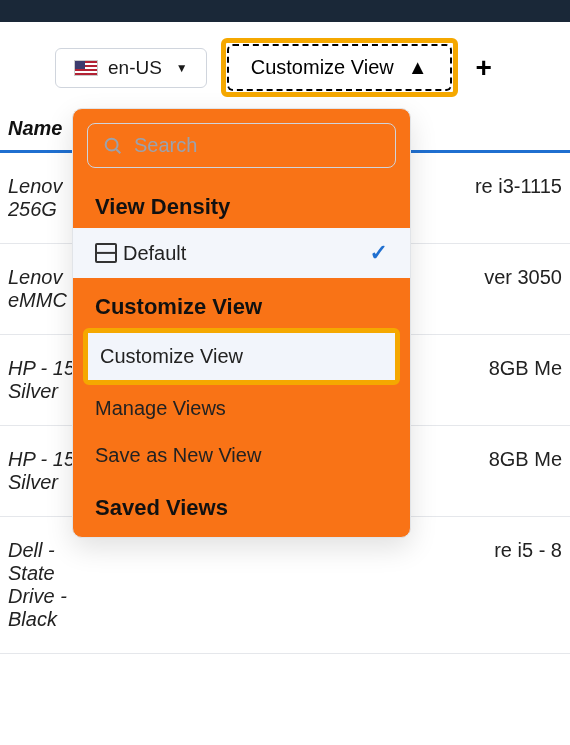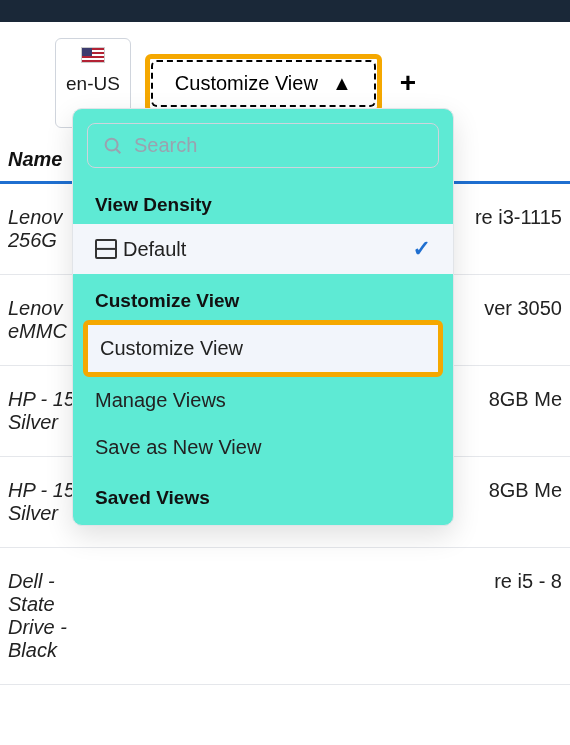--- a/index.html
+++ b/index.html
@@ -1,55 +1,55 @@
 <!DOCTYPE html>
 <html><head>
 <meta charset="utf-8">
 <style>
   * { box-sizing: border-box; margin: 0; padding: 0; }
   html, body { width: 570px; height: 745px; font-family: -apple-system, BlinkMacSystemFont, "Segoe UI", Arial, sans-serif; overflow: hidden; background: #fff; }
   .topbar { height: 22px; background: #1a2838; }
   .toolbar { display: flex; align-items: center; gap: 14px; padding: 16px 0 16px 55px; }
   .pill {
     display: inline-flex; align-items: center; gap: 10px;
-    border: 1px solid #d0d5dd; border-radius: 6px; padding: 8px 10px;
-    font-size: 19px; color: #1a1a1a; background: #fff; flex-direction: column;
+    border: 1px solid #d0d5dd; border-radius: 6px; padding: 8px 18px;
+    font-size: 19px; color: #1a1a1a; background: #fff;
   }
   .pill .caret { font-size: 12px; margin-left: 4px; }
   .customize-btn {
     display: inline-flex; align-items: center; gap: 14px;
     padding: 10px 22px; font-size: 20px; background: #fff;
     border: 2px dashed #000; border-radius: 6px;
   }
   .customize-wrap { border: 5px solid #f5a800; border-radius: 6px; padding: 1px; }
   .plus { font-size: 28px; font-weight: 600; margin-left: 4px; }
   .table-header { padding: 0 8px 10px 8px; border-bottom: 3px solid #1f6fd0; position: relative; z-index: 0; margin-top: 4px;}
   .th-name { font-size: 20px; font-weight: 700; color: #111; font-style: italic; }
   .rows { position: relative; z-index: 0; }
   .row { display: flex; justify-content: space-between; padding: 22px 8px; border-bottom: 1px solid #e5e7eb; font-size: 20px; color: #222; }
   .row .left { max-width: 90px; overflow: hidden; white-space: pre-line; font-style: italic; }
   .row .right { max-width: 100px; overflow: hidden; white-space: nowrap; text-align: right; }
   
   .panel {
-    position: absolute; top: 108px; left: 72px; width: 382px;
-    background: #5eead4; border: 1px solid #e1e4e8; border-radius: 10px;
+    position: absolute; top: 108px; left: 72px; width: 339px;
+    background: #f97316; border: 1px solid #e1e4e8; border-radius: 10px;
     box-shadow: 0 10px 28px rgba(0,0,0,.12); z-index: 10;
     padding-bottom: 8px;
   }
   .search {
     margin: 14px 14px 10px 14px; display: flex; align-items: center; gap: 10px;
     border: 1.5px solid #cfd4dc; border-radius: 8px; padding: 10px 14px;
   }
   .search svg { flex: 0 0 auto; }
   .search input {
     border: none; outline: none; font-size: 20px; color: #333; width: 100%;
     background: transparent;
   }
   .search input::placeholder { color: #9aa2af; }
-  .section-title { font-size: 19px; font-weight: 700; padding: 16px 22px 8px 22px; color: #111; }
+  .section-title { font-size: 22px; font-weight: 700; padding: 16px 22px 8px 22px; color: #111; }
   .option {
     display: flex; align-items: center; gap: 6px; padding: 12px 22px;
     font-size: 20px; color: #222; cursor: pointer;
   }
   .option.selected { background: #f3f6fb; }
   .option .spacer { flex: 1; }
   .check { color: #1f6fd0; font-weight: 900; font-size: 22px; }
   .density-icon { width: 22px; height: 20px; border: 2.2px solid #333; border-radius: 2px; position: relative; }
   .density-icon.default::after { content: ""; position: absolute; left: 0; right: 0; top: 50%; height: 2.2px; background: #333; transform: translateY(-50%); }
   .menu-item { padding: 12px 22px; font-size: 20px; color: #222; cursor: pointer; }

